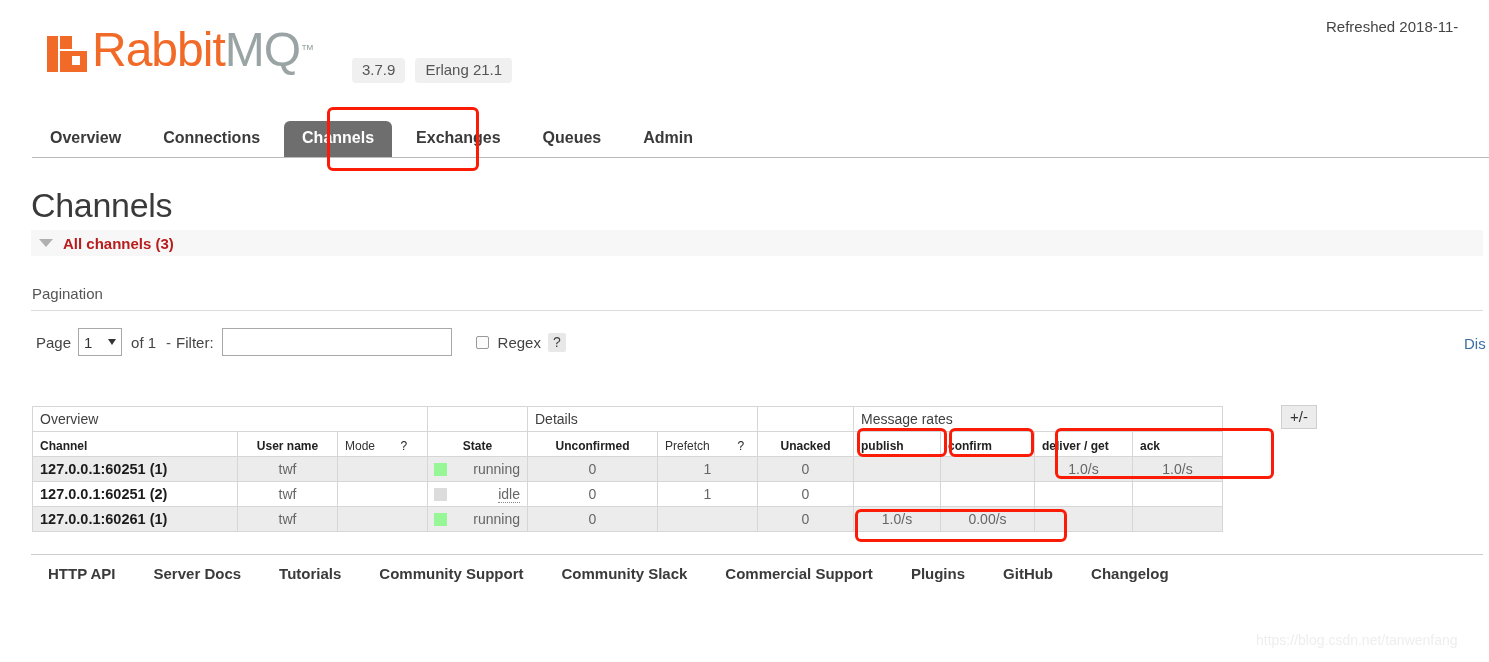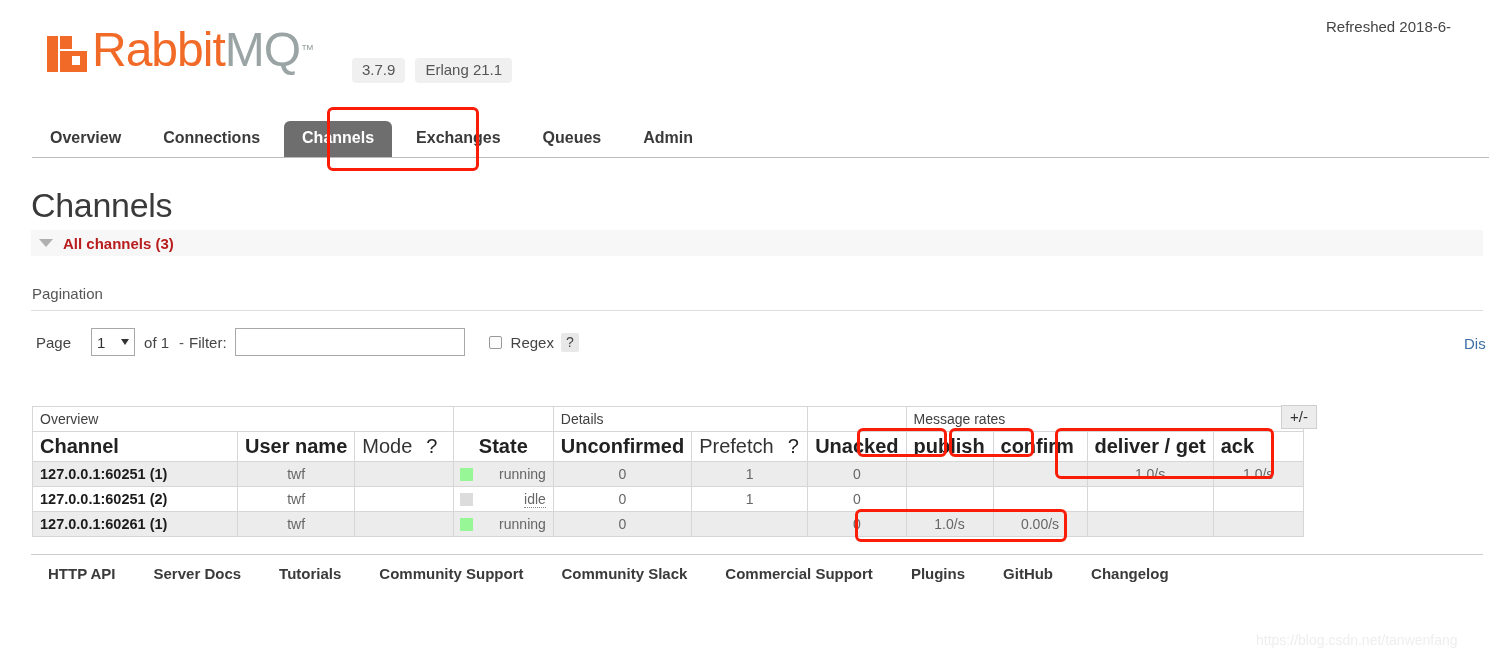--- a/index.html
+++ b/index.html
@@ -149,21 +149,21 @@
     background: #dddddd;
   }
   .pag-row {
     position: absolute;
     left: 36px; top: 328px;
     display: flex;
     align-items: center;
     font-size: 15px;
     color: #444444;
   }
-  .pag-row .lbl { margin-right: 20px; text-align: center; }
+  .pag-row .lbl { margin-right: 7px; text-align: center; }
   .page-select {
     width: 44px; height: 28px;
     border: 1px solid #a8a8a8;
     background: #ffffff;
     display: flex;
     align-items: center;
     justify-content: space-between;
     padding: 0 5px;
     font-size: 15px;
     color: #333333;
@@ -228,21 +228,21 @@
     font-size: 14px;
     color: #3f3f3f;
     font-weight: 400;
     text-align: left;
     border-bottom: none;
   }
   tr.headrow th {
     background: #ffffff;
     font-weight: bold;
     color: #222222;
-    font-size: 20px;
+    font-size: 12px;
     text-align: left;
     vertical-align: bottom;
   }
   tr.headrow th.sortable { font-weight: 400; color:#333; }
   tr.datarow td { background: #ffffff; text-align: center; color: #666666; }
   tr.datarow.alt td { background: #ececec; }
   tr.datarow td.chan-name {
     text-align: left;
     font-weight: bold;
     color: #1b1b1b;
@@ -310,21 +310,21 @@
     font-size: 14px;
     color: #eeeeee;
     white-space: nowrap;
   }
 </style>
 </head>
 <body>
 
 <div id="page">
 
-  <div class="refreshed">Refreshed 2018-6-</div>
+  <div class="refreshed">Refreshed 2018-11-</div>
 
   <div class="logo-wrap">
     <div class="logo-mark">
       <div class="blk b1"></div>
       <div class="blk b2"></div>
       <div class="blk b3"></div>
       <div class="dot"></div>
     </div>
     <div class="logo-text"><span class="rabbit">Rabbit</span><span class="mq">MQ</span><span class="logo-tm">™</span></div>
   </div>

